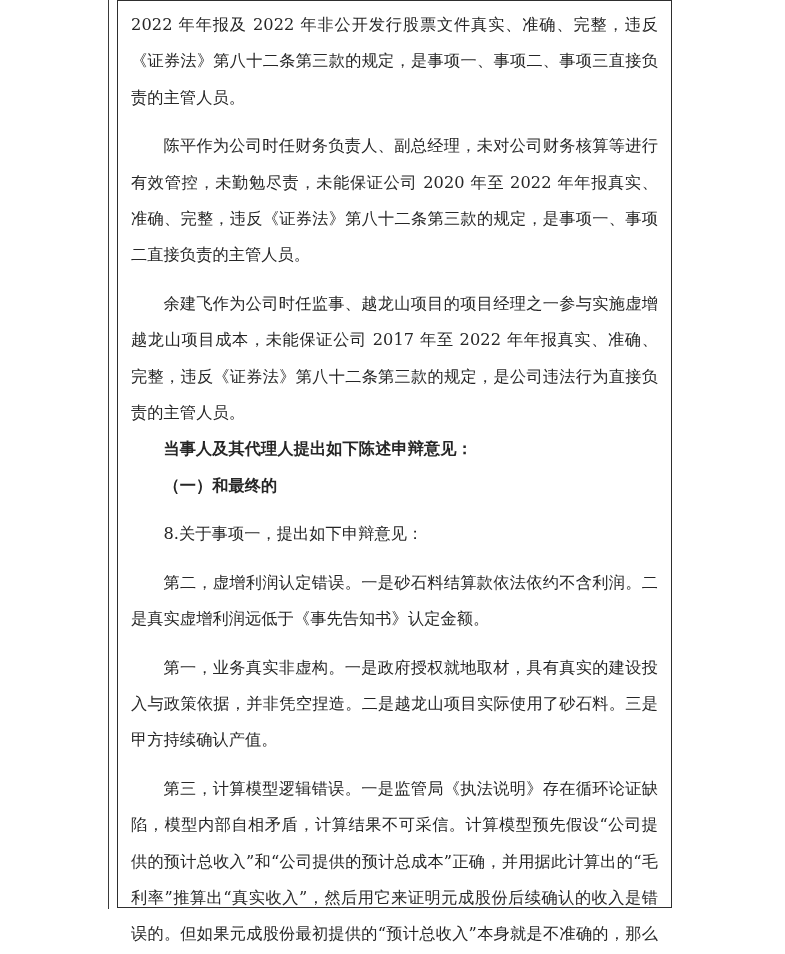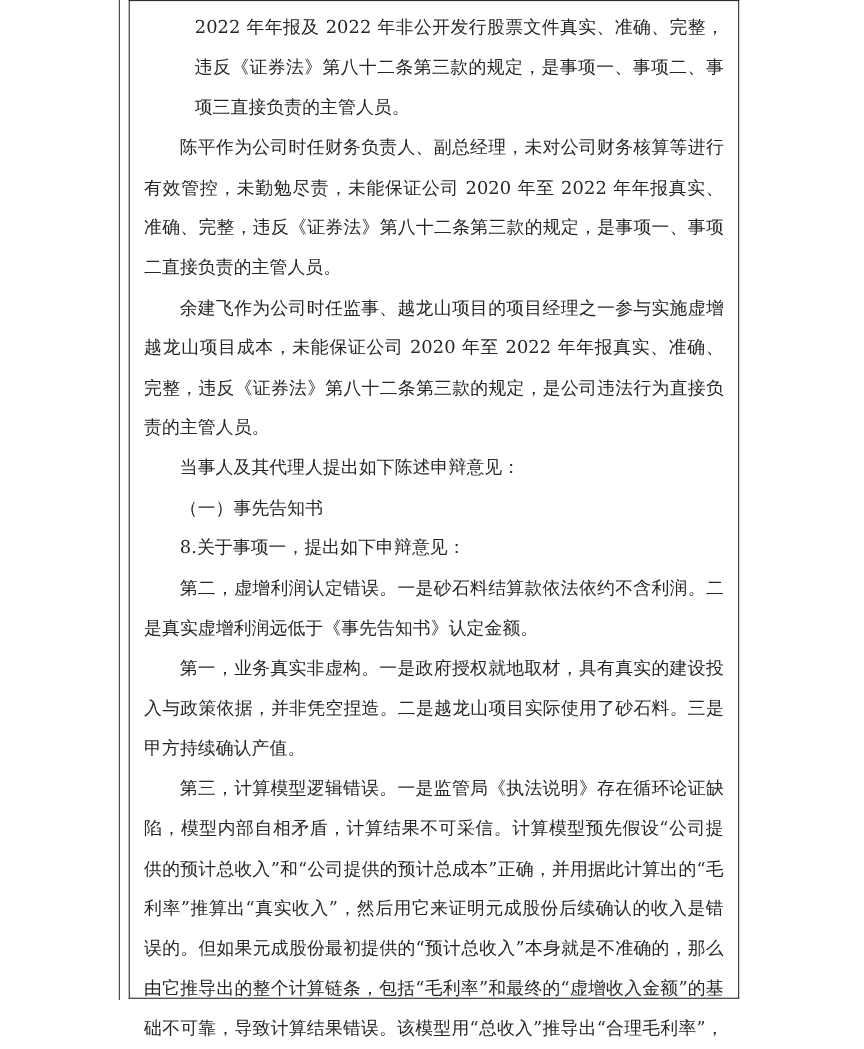--- a/index.html
+++ b/index.html
@@ -65,44 +65,44 @@
     color: #262626;
     text-align: justify;
     text-justify: inter-ideograph;
     letter-spacing: 0.1px;
     white-space: pre-wrap;
     word-break: break-all;
   }
 
   p.indent {
     text-indent: 2em;
+    margin-top: 12px;
   }
 
   p.noindent {
     text-indent: 0;
-    margin-left: 46px;
   }
 
   p.bold {
-    font-weight: normal;
+    font-weight: bold;
     text-indent: 2em;
   }
 </style>
 </head>
 <body>
 
 <div id="outer-rule"></div>
 
 <div id="page-frame">
   <div id="doc-body">
 
     <p class="para noindent">2022 年年报及 2022 年非公开发行股票文件真实、准确、完整，违反《证券法》第八十二条第三款的规定，是事项一、事项二、事项三直接负责的主管人员。</p>
     <p class="para indent">陈平作为公司时任财务负责人、副总经理，未对公司财务核算等进行有效管控，未勤勉尽责，未能保证公司 2020 年至 2022 年年报真实、准确、完整，违反《证券法》第八十二条第三款的规定，是事项一、事项二直接负责的主管人员。</p>
-    <p class="para indent">余建飞作为公司时任监事、越龙山项目的项目经理之一参与实施虚增越龙山项目成本，未能保证公司 2020 年至 2022 年年报真实、准确、完整，违反《证券法》第八十二条第三款的规定，是公司违法行为直接负责的主管人员。</p>
+    <p class="para indent">余建飞作为公司时任监事、越龙山项目的项目经理之一参与实施虚增越龙山项目成本，未能保证公司 2017 年至 2022 年年报真实、准确、完整，违反《证券法》第八十二条第三款的规定，是公司违法行为直接负责的主管人员。</p>
     <p class="para bold">当事人及其代理人提出如下陈述申辩意见：</p>
-    <p class="para bold">（一）事先告知书</p>
+    <p class="para bold">（一）和最终的</p>
     <p class="para indent">8.关于事项一，提出如下申辩意见：</p>
     <p class="para indent">第二，虚增利润认定错误。一是砂石料结算款依法依约不含利润。二是真实虚增利润远低于《事先告知书》认定金额。</p>
     <p class="para indent">第一，业务真实非虚构。一是政府授权就地取材，具有真实的建设投入与政策依据，并非凭空捏造。二是越龙山项目实际使用了砂石料。三是甲方持续确认产值。</p>
     <p class="para indent">第三，计算模型逻辑错误。一是监管局《执法说明》存在循环论证缺陷，模型内部自相矛盾，计算结果不可采信。计算模型预先假设“公司提供的预计总收入”和“公司提供的预计总成本”正确，并用据此计算出的“毛利率”推算出“真实收入”，然后用它来证明元成股份后续确认的收入是错误的。但如果元成股份最初提供的“预计总收入”本身就是不准确的，那么由它推导出的整个计算链条，包括“毛利率”和最终的“虚增收入金额”的基础不可靠，导致计算结果错误。该模型用“总收入”推导出“合理毛利率”，又用“毛利率”判定“总收入”是否虚增，构成了“循环论证”。二是与“降低毛利率”结构不符。计算方法没有考虑本案涉及的虚增行为实际上导致了毛利率下降的事实。三是用于推算虚增收入所使用的毛利率约为 25%，与实际严重不符。四是基于合同与定额，甲方提供的砂石料结算款中不含任何利润，实际不存在“虚增利润”。五是《事先告知书》认定的虚增金额对应的毛利率与《执法说</p>
 
   </div>
 </div>
 
 </body></html>

